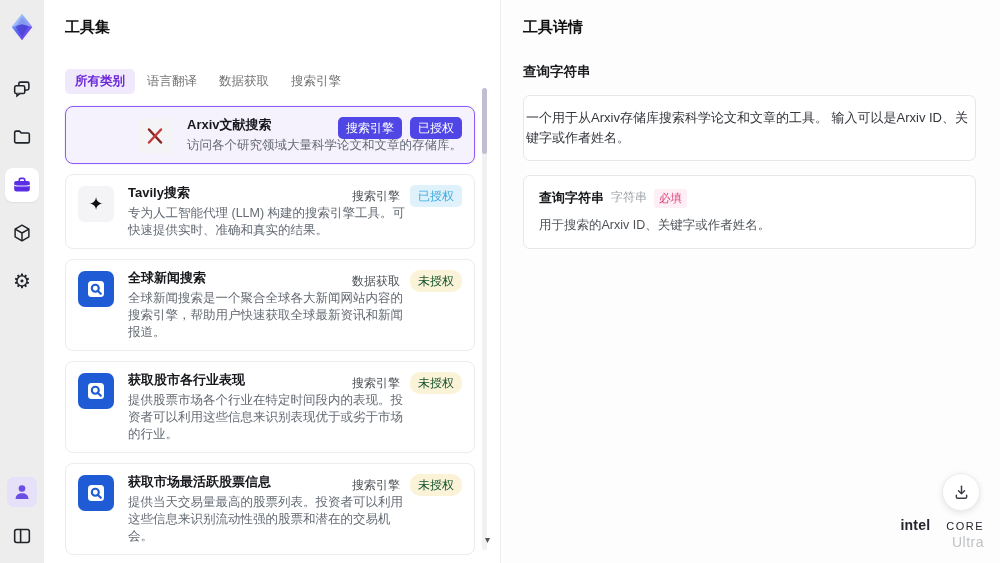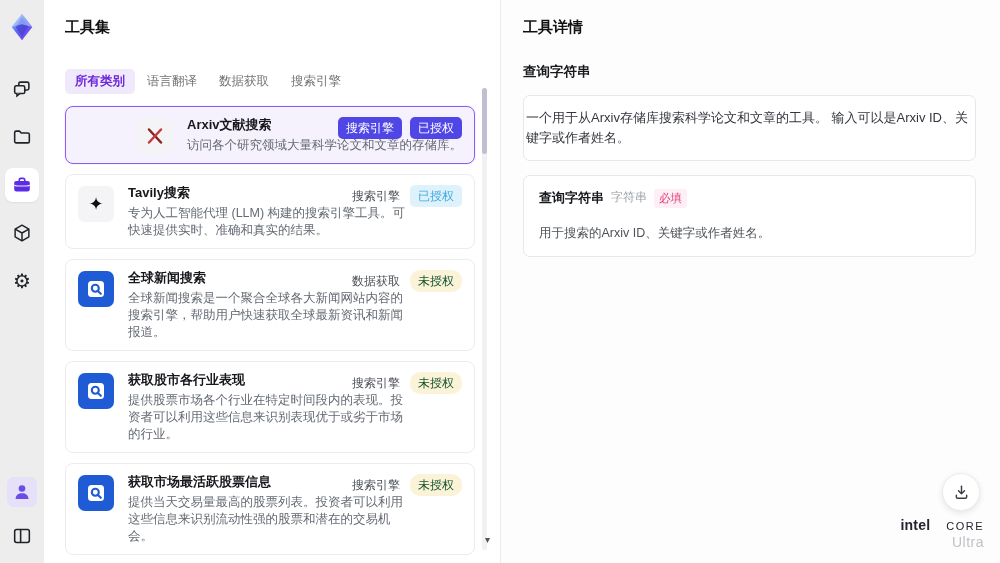--- a/index.html
+++ b/index.html
@@ -52,21 +52,21 @@
   
   .detail-panel { flex:1; border-left:1px solid #ececec; background:#fdfdfe; padding:18px 24px 0 22px; position:relative; }
   .detail-title { font-size:15px; font-weight:bold; color:#111; }
   .section-heading { font-size:13.5px; font-weight:bold; color:#17181c; margin-top:26px; }
   .info-box { margin-top:14px; background:#fff; border:1px solid #e7e7ea; border-radius:7px; padding:12px 2px; font-size:13px; color:#33363c; line-height:1.55; }
   .param-box { margin-top:14px; background:#fff; border:1px solid #e7e7ea; border-radius:7px; padding:13px 15px 14px; }
   .param-head { display:flex; gap:7px; }
   .param-name { font-size:13px; font-weight:bold; color:#17181c; }
   .param-type { font-size:12px; color:#9aa0a6; }
   .param-required { font-size:11.5px; color:#e0447c; background:#fdeff5; padding:2px 5px; border-radius:3px; }
-  .param-desc { font-size:12.5px; color:#4e5358; margin-top:17px; }
+  .param-desc { font-size:12.5px; color:#4e5358; margin-top:9px; }
 
   
   .fab { position:absolute; right:20px; bottom:52px; width:38px; height:38px; border-radius:50%; background:#fff; border:1px solid #ececef; box-shadow:0 2px 6px rgba(0,0,0,.10); display:flex; align-items:center; justify-content:center; cursor:pointer; }
   .fab svg { width:19px; height:19px; }
   .brand { position:absolute; right:16px; bottom:14px; text-align:right; line-height:1; }
   .brand-row { display:flex; align-items:baseline; gap:16px; justify-content:flex-end; }
   .brand-intel { font-size:14px; font-weight:bold; color:#23242e; letter-spacing:.2px; }
   .brand-core { font-size:11px; color:#23242e; letter-spacing:1.5px; }
   .brand-sub { font-size:14px; color:#c0c2c8; margin-top:3px; letter-spacing:.5px; }
 </style>

